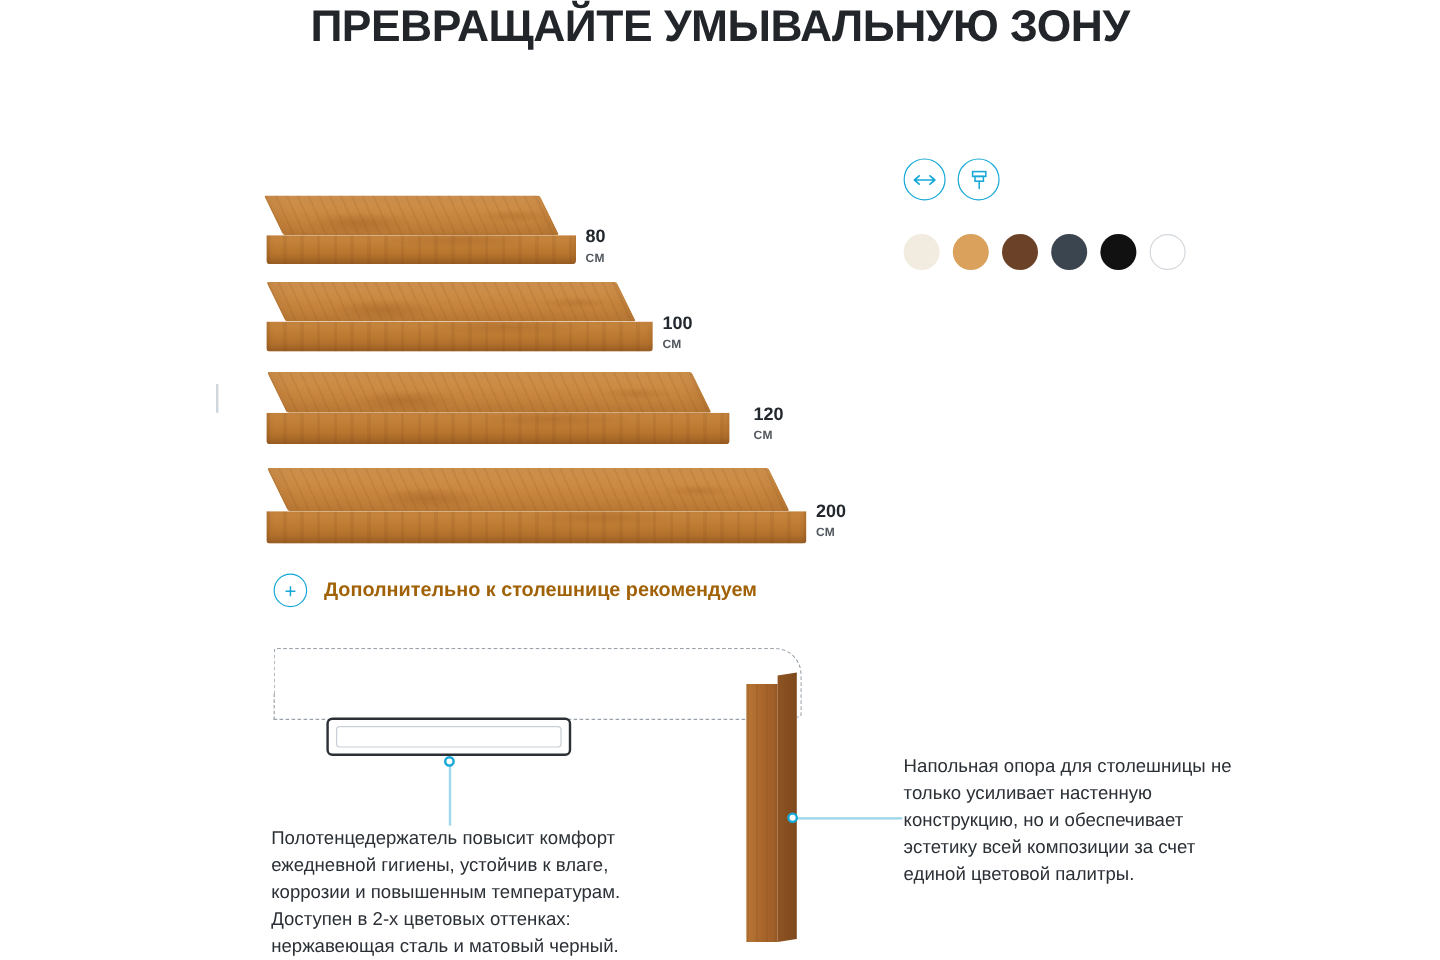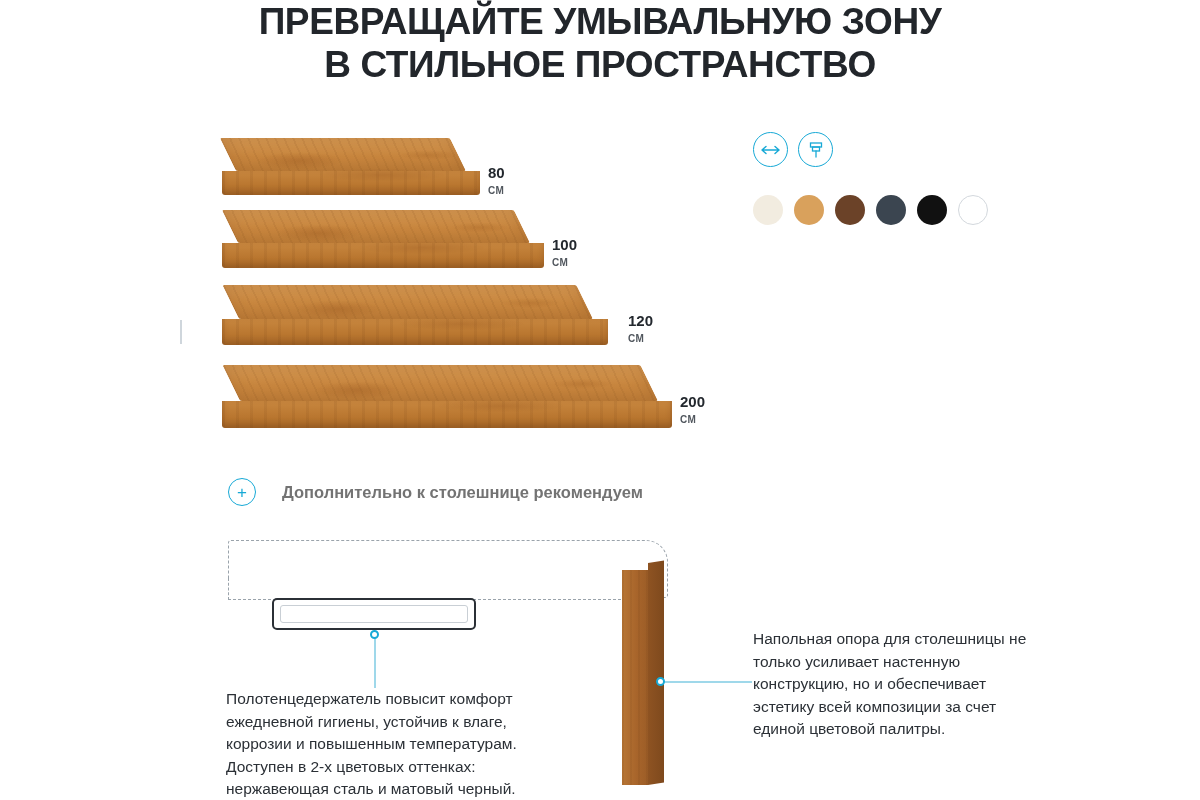--- a/index.html
+++ b/index.html
@@ -29,21 +29,21 @@
     font-size: 37px;
     line-height: 43px;
     letter-spacing: -0.4px;
     color: #22262b;
   }
   .headline .l2 { display: block; }
 
   
   .boards { position: absolute; left: 0; top: 120px; width: 740px; height: 330px; }
 
-  .board-row { position: absolute; }
+  .board-row { position: absolute; margin-top: 25px; }
 
   .board {
     position: relative;
     border-radius: 3px;
   }
   .board .top {
     position: absolute;
     left: 0; top: 0;
     width: 100%;
     background:
@@ -123,21 +123,21 @@
     position: absolute; left: 228px; top: 478px;
     display: flex; align-items: center; gap: 14px;
   }
   .plus-circle {
     width: 28px; height: 28px; border-radius: 50%;
     border: 1.6px solid #17a9d6;
     color: #17a9d6;
     display: flex; align-items: center; justify-content: center;
     font-size: 17px; line-height: 1;
   }
-  .plus-title { font-weight: 700; font-size: 16.5px; color: #737373; margin-left: 12px; }
+  .plus-title { font-weight: 700; font-size: 16.5px; color: #a16207; }
 
   
   .diagram { position: absolute; left: 0; top: 520px; width: 760px; height: 280px; }
 
   .dash-top {
     position: absolute;
     left: 228px; top: 20px;
     width: 440px; height: 58px;
     border: 1.4px dashed #9aa3ab;
     border-radius: 3px 22px 3px 3px;
@@ -207,21 +207,20 @@
   .cap-left { left: 226px; top: 688px; width: 330px; }
   .cap-right { left: 753px; top: 628px; width: 285px; }
 </style>
 </head>
 <body>
 
 <div class="page">
 
   <div class="headline">
     <span>ПРЕВРАЩАЙТЕ УМЫВАЛЬНУЮ ЗОНУ</span>
-    <span class="l2">В СТИЛЬНОЕ ПРОСТРАНСТВО</span>
   </div>
 
   <div class="boards">
 
     <div class="tick" style="left:180px; top:200px; height:24px;"></div>
 
     <div class="board-row" style="left:222px; top:18px;">
       <div class="board" style="width:258px; height:57px;">
         <div class="top" style="height:33px; transform: skewX(26deg); transform-origin: bottom left; width: 230px; left: 14px;"></div>
         <div class="front" style="top:33px; height:24px;"></div>

